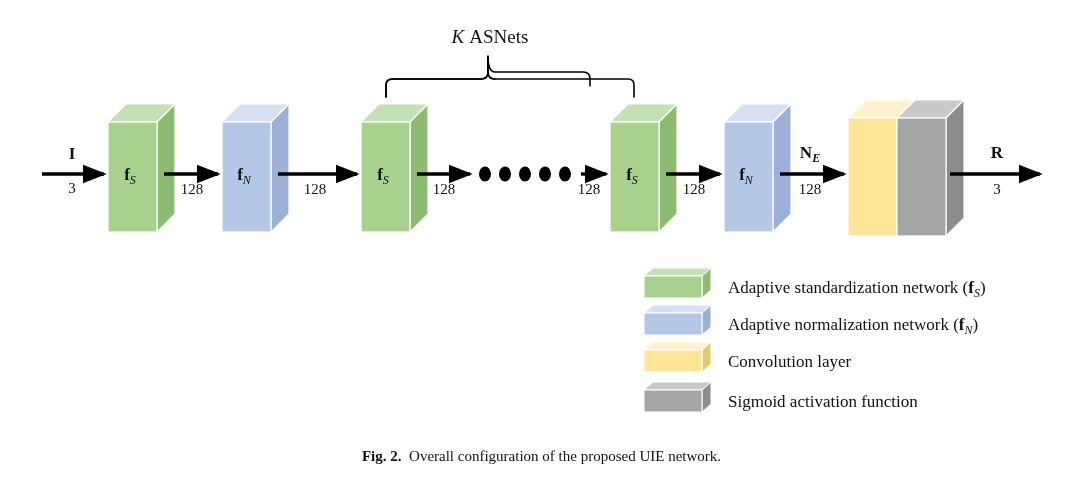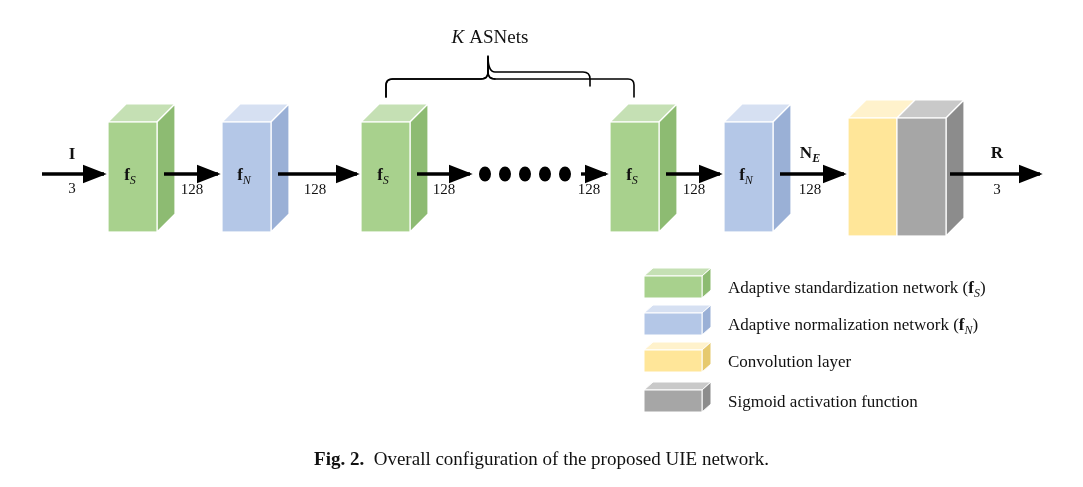--- a/index.html
+++ b/index.html
@@ -65,21 +65,21 @@
   .legend-sub {
     font-size: 12px;
     font-style: italic;
   }
   .caption {
     position: absolute;
     left: 0;
     top: 448px;
     width: 1083px;
     text-align: center;
-    font-size: 19px;
+    font-size: 15px;
     color: #111111;
     font-family: "Liberation Serif", "DejaVu Serif", serif;
   }
   .caption b {
     font-weight: bold;
   }
 </style>
 </head>
 <body>
 

